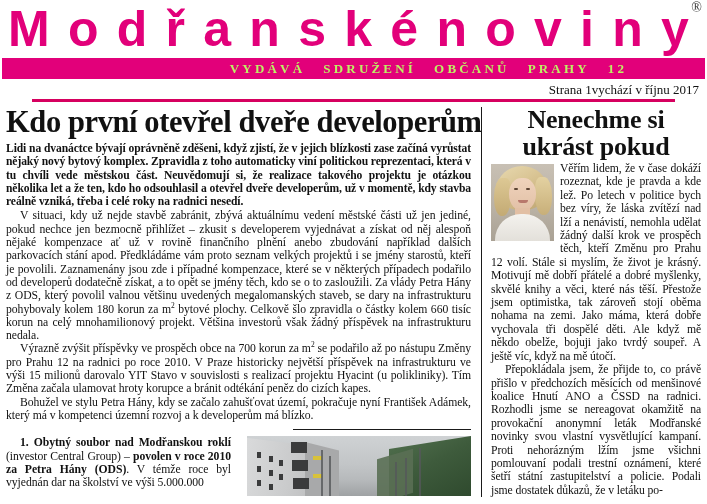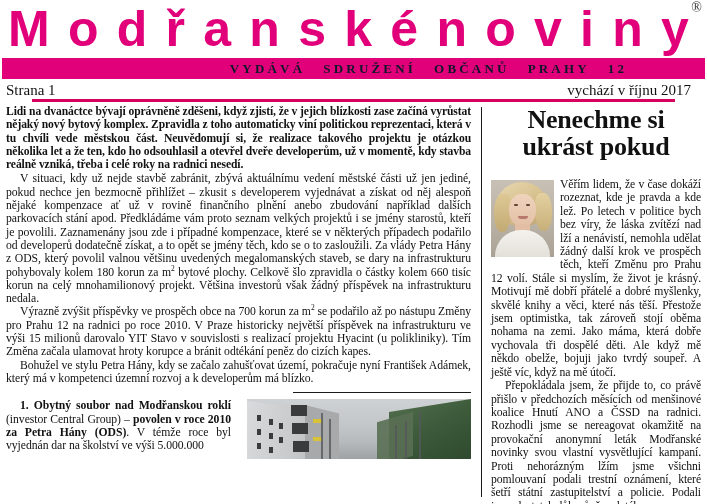--- a/index.html
+++ b/index.html
@@ -48,21 +48,21 @@
     font-size: 14px;
     color: #333333;
     line-height: 1;
   }
 
   
   .pink-bar {
     background: #E2007A;
     height: 21px;
     margin: 0 2px;
-    color: #0f172a;
+    color: #bef264;
     font-family: "Liberation Serif", "DejaVu Serif", serif;
     font-weight: bold;
     font-size: 13px;
     letter-spacing: 3.2px;
     display: flex;
     align-items: center;
     justify-content: center;
     white-space: nowrap;
   }
   .pink-bar-inner {
@@ -70,23 +70,23 @@
   }
   .pink-bar-inner em {
     font-style: normal;
     padding: 0 9px;
   }
 
   
   .info-row {
     display: flex;
     align-items: baseline;
-    justify-content: space-between;
-    font-size: 15px;
-    padding: 3px 16px 0 6px;
+    justify-content: flex-end;
+    font-size: 13px;
+    padding: 3px 8px 0 6px;
     height: 17px;
     box-sizing: border-box;
   }
   .info-row .center {
     position: absolute;
     left: 0;
     right: 0;
     text-align: center;
     pointer-events: none;
   }
@@ -235,21 +235,21 @@
     opacity: .8;
   }
 
   
   .headline-right {
     font-family: "Liberation Serif", "DejaVu Serif", serif;
     font-weight: bold;
     font-size: 26px;
     line-height: 27px;
     text-align: center;
-    margin: 1px 0 18px 0;
+    margin: 1px 0 2px 0;
     letter-spacing: -0.2px;
   }
   .portrait {
     float: left;
     width: 63px;
     height: 77px;
     margin: 2px 6px 2px 0;
     position: relative;
     overflow: hidden;
     background: linear-gradient(#c8c0b4 0%, #b9b1a4 60%, #a9a194 100%);
@@ -353,20 +353,21 @@
   <div class="info-row">
     <div>Strana 1</div>
     <div>vychází v říjnu 2017</div>
   </div>
 </div>
 <div class="rule-pink"></div>
 
 <div class="content">
 
   <div class="col-left">
+    <h1 class="headline-main">Kdo první otevřel dveře developerům</h1>
 
     <p class="lead">Lidi na dvanáctce bývají oprávněně zděšeni, když zjistí, že v jejich blízkosti zase začíná vyrůstat nějaký nový bytový komplex. Zpravidla z toho automaticky viní politickou reprezentaci, která v tu chvíli vede městskou část. Neuvědomují si, že realizace takového projektu je otázkou několika let a že ten, kdo ho odsouhlasil a otevřel dveře developerům, už v momentě, kdy stavba reálně vzniká, třeba i celé roky na radnici nesedí.</p>
 
     <p class="body-p"><span>V situaci, kdy už nejde stavbě zabránit, zbývá aktuálnímu vedení městské části už jen jediné, pokud nechce jen bezmocně přihlížet – zkusit s developerem vyjednávat a získat od něj alespoň nějaké kompenzace ať už v rovině finančního plnění anebo zbudování například dalších parkovacích stání apod. Předkládáme vám proto seznam velkých projektů i se jmény starostů, kteří je povolili. Zaznamenány jsou zde i případné kompenzace, které se v některých případech podařilo od developerů dodatečně získat, a to opět se jmény těch, kdo se o to zasloužili. Za vlády Petra Hány z ODS, který povolil valnou většinu uvedených megalomanských staveb, se dary na infrastrukturu pohybovaly kolem 180 korun za m</span><sup>2</sup><span> bytové plochy. Celkově šlo zpravidla o částky kolem 660 tisíc korun na celý mnohamilionový projekt. Většina investorů však žádný příspěvek na infrastrukturu nedala.</span></p>
 
     <p class="body-p"><span>Výrazně zvýšit příspěvky ve prospěch obce na 700 korun za m</span><sup>2</sup><span> se podařilo až po nástupu Změny pro Prahu 12 na radnici po roce 2010. V Praze historicky největší příspěvek na infrastrukturu ve výši 15 milionů darovalo YIT Stavo v souvislosti s realizací projektu Hyacint (u polikliniky). Tím Změna začala ulamovat hroty korupce a bránit odtékání peněz do cizích kapes.</span></p>
 
     <p class="body-p">Bohužel ve stylu Petra Hány, kdy se začalo zahušťovat území, pokračuje nyní František Adámek, který má v kompetenci územní rozvoj a k developerům má blízko.</p>
 
     <hr class="short-rule">

